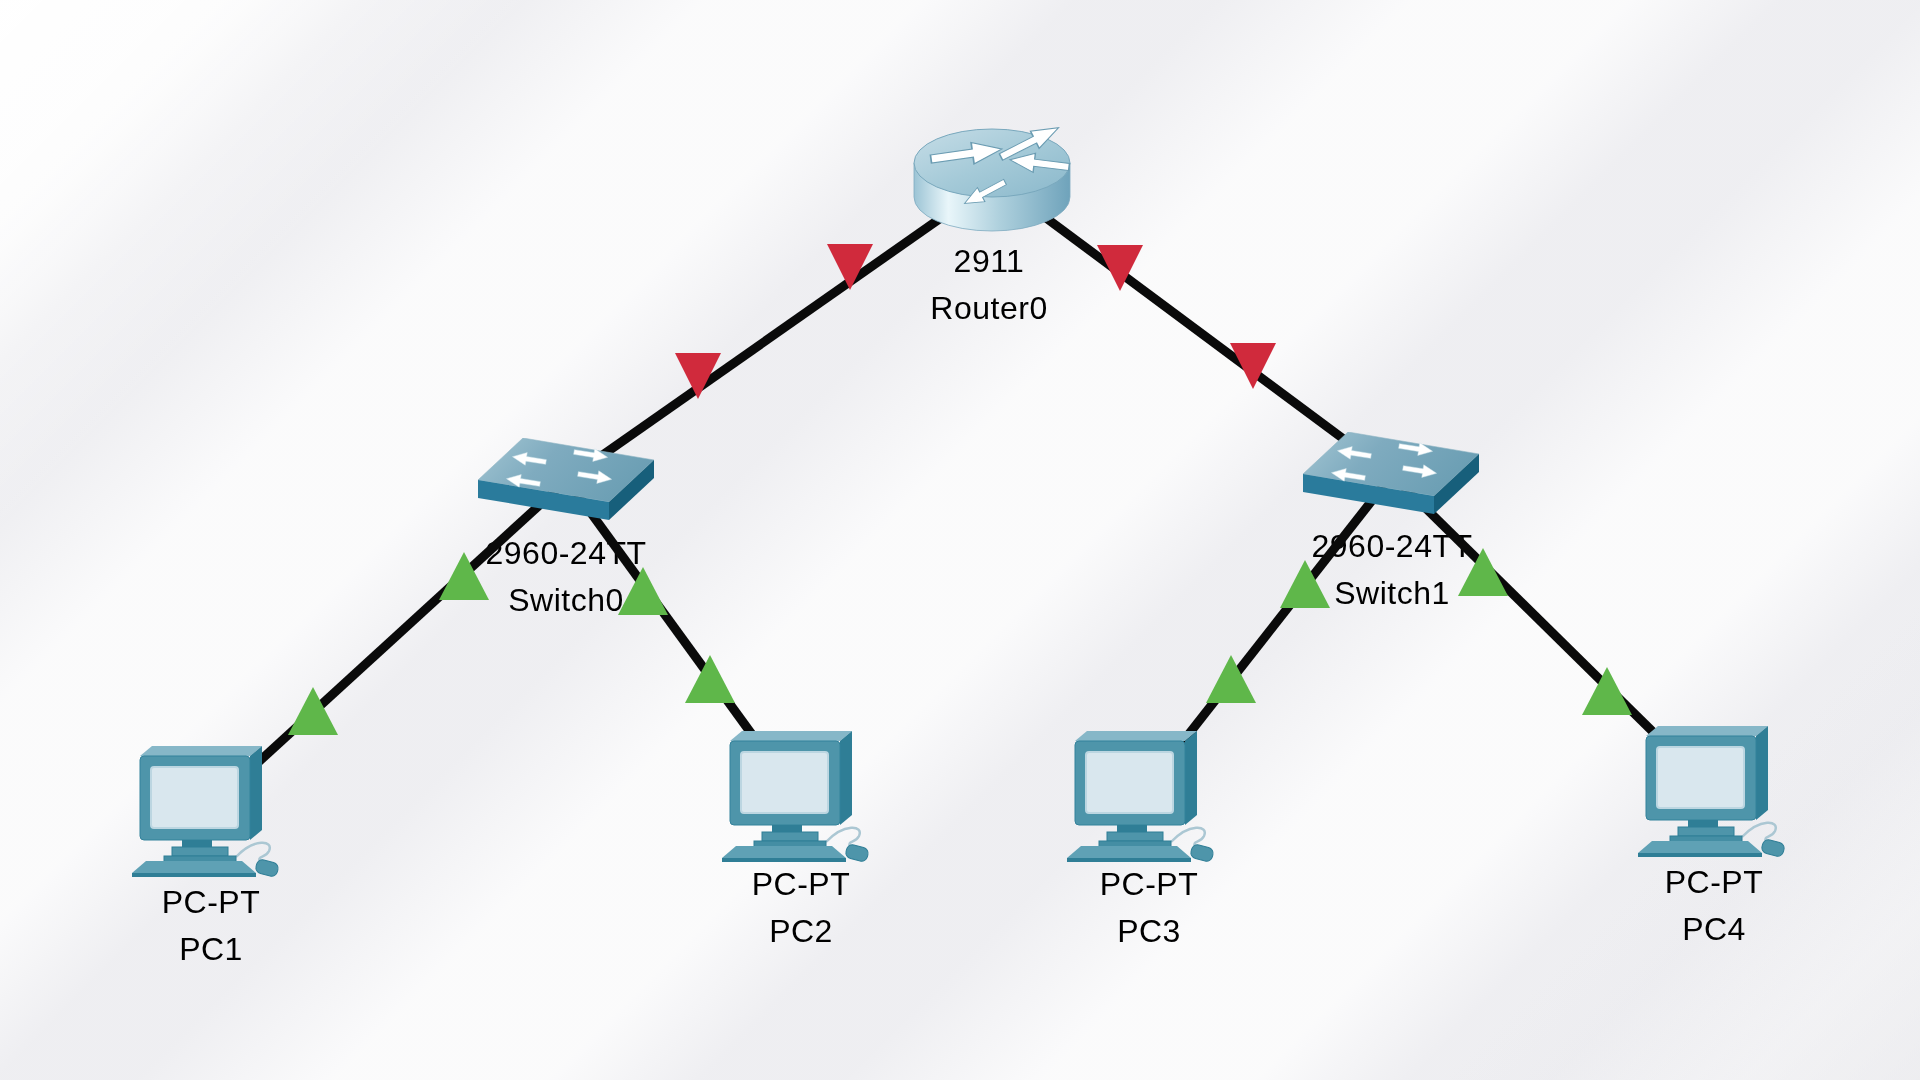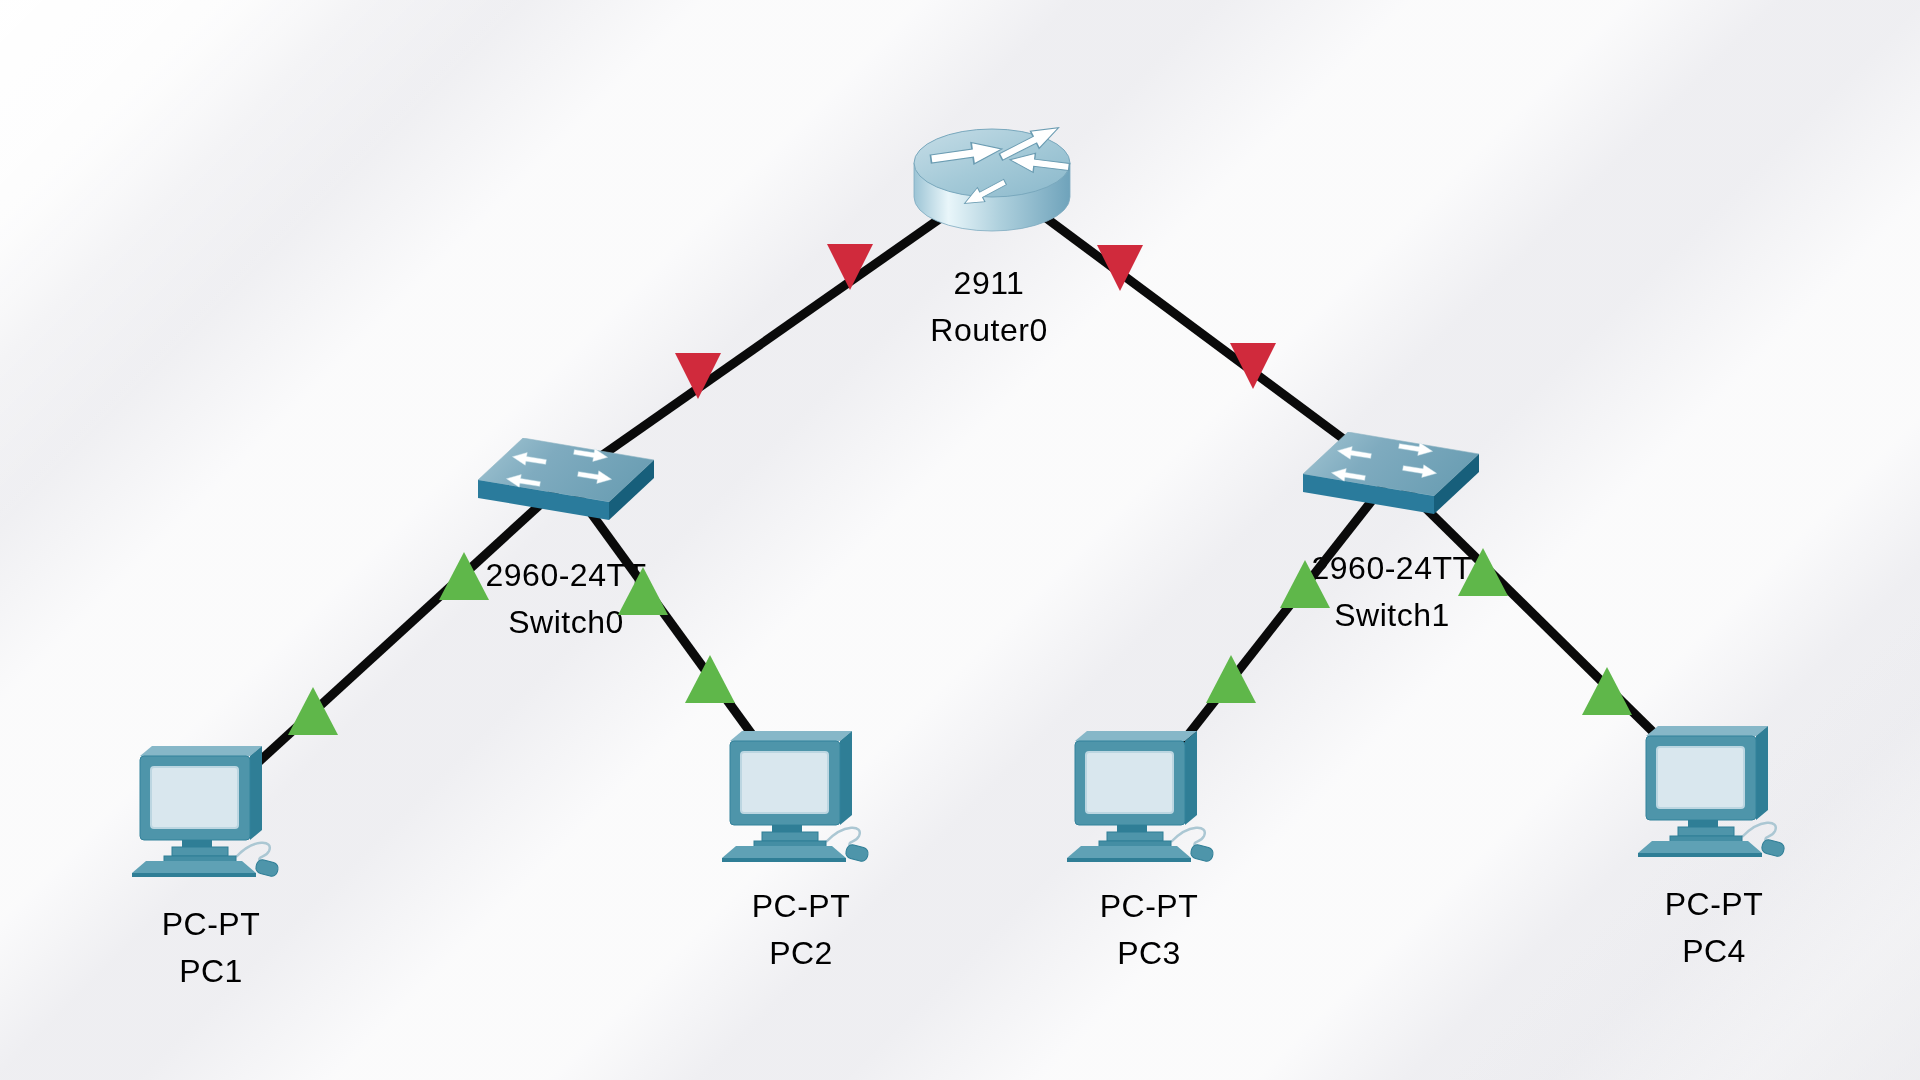--- a/index.html
+++ b/index.html
@@ -10,21 +10,21 @@
     background:
       linear-gradient(135deg, rgba(255,255,255,.95) 0%, rgba(255,255,255,0) 18%),
       linear-gradient(315deg, rgba(226,226,231,.55) 0%, rgba(226,226,231,0) 16%),
       repeating-linear-gradient(135deg,
         rgba(255,255,255,.6) 0px, rgba(255,255,255,.6) 150px,
         rgba(234,234,238,.55) 260px, rgba(234,234,238,.55) 360px,
         rgba(255,255,255,.6) 500px),
       #f4f4f6;
   }
   .stage{position:relative;width:1920px;height:1080px;}
-  .labels-layer{position:absolute;inset:0;z-index:1;margin-top:22px;}
+  .labels-layer{position:absolute;inset:0;z-index:1;}
   .wires{position:absolute;left:0;top:0;z-index:2;}
   .devices-layer{position:absolute;inset:0;z-index:3;}
   .dev-label{
     position:absolute;transform:translateX(-50%);
     text-align:center;color:#000;font-size:32px;line-height:47px;
     white-space:nowrap;letter-spacing:0.5px;
   }
   .device{position:absolute;}
   .device svg{display:block;}
   .hidden-defs{position:absolute;width:0;height:0;overflow:hidden;}

